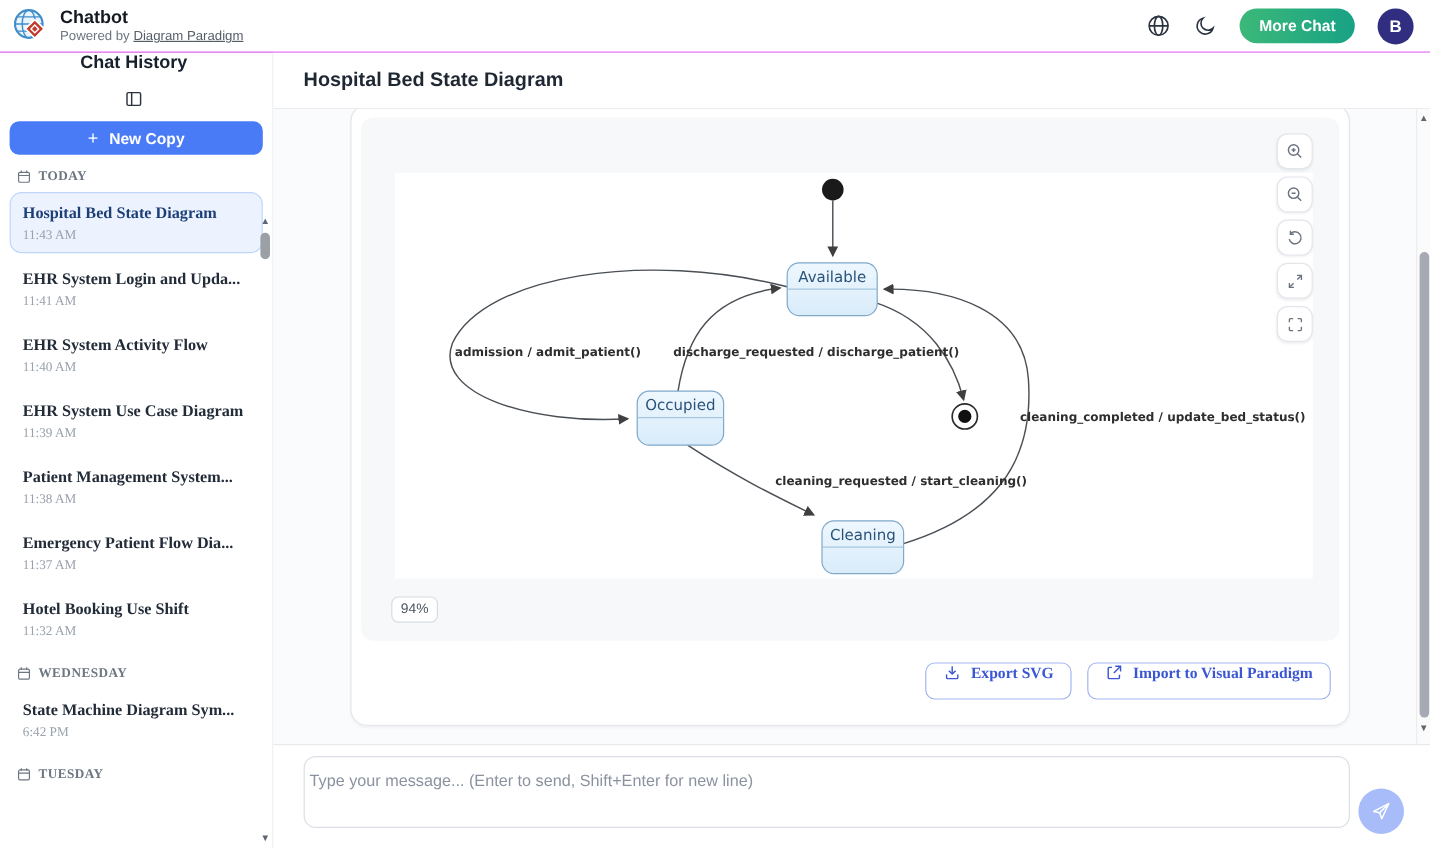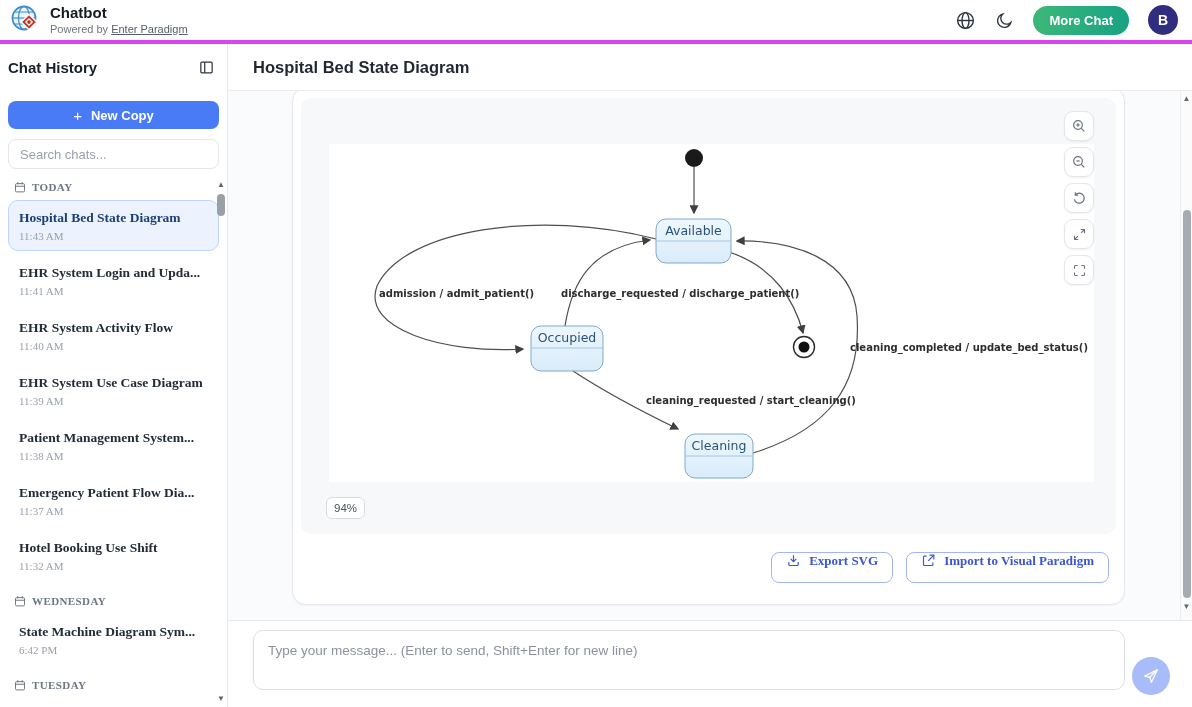--- a/index.html
+++ b/index.html
@@ -2,38 +2,38 @@
 <html style="--accent-blue: #4a7bf7; --selected-chat-bg: #ecf3fe; --selected-chat-border: #bfd6f9; --more-apps-start: #3cb878; --more-apps-end: #18a285; --avatar-bg: #312e81; --action-blue: #3a56d4; --action-border: #a3b6f3; --send-bg: #a7bcf9; --state-border: #7fa8c9; --state-text: #2a537a; --edge-color: #4a4f55;"><head>
 <meta charset="utf-8">
 <style>
   * { box-sizing: border-box; margin: 0; padding: 0; }
   html,body { width:1192px; height:707px; }
   body { font-family:"Liberation Sans", sans-serif; background:#fff; overflow:hidden; }
   .app { position:relative; width:1192px; height:707px; overflow:hidden; background:#fff; }
 
   
   .topbar { position:absolute; top:0; left:0; right:0; height:44px; background:#fff;
-            border-bottom:4px solid #d946ef; display:flex; align-items:center; padding:0 14px 0 10px; }
+            border-bottom:1px solid #d946ef; display:flex; align-items:center; padding:0 14px 0 10px; }
   .logo { width:32px; height:32px; flex:0 0 auto; }
   .brand { margin-left:8px; line-height:1.1; }
   .brand-title { font-size:15px; font-weight:bold; color:#151a22; }
   .brand-sub { font-size:11px; color:#6e7680; margin-top:1px; }
   .brand-sub a { color:#565e69; text-decoration:underline; }
   .top-right { margin-left:auto; display:flex; align-items:center; gap:19px; }
   .icon-btn { background:none; border:none; cursor:pointer; color:#2b3340; display:flex; align-items:center; }
   .more-apps { border:none; cursor:pointer; color:#fff; font-family:inherit; font-size:13px; font-weight:bold;
                padding:7px 16px; border-radius:16px;
                background:linear-gradient(90deg, var(--more-apps-start,#3cb878), var(--more-apps-end,#18a285)); }
   .avatar { width:30px; height:30px; border-radius:50%; background:var(--avatar-bg,#312e81); color:#fff;
             font-size:14px; font-weight:bold; display:flex; align-items:center; justify-content:center; cursor:pointer; }
 
   
   .sidebar { position:absolute; top:44px; left:0; width:228px; bottom:0; background:#fff;
              border-right:1px solid #e7e9ec; overflow:hidden; }
-  .sb-header { height:47px; display:flex; align-items:center; justify-content:space-between; padding:0 12px 0 8px; }
+  .sb-header { height:47px; display:flex; align-items:center; justify-content:space-between; padding:0 12px 0 8px;flex-direction:column; }
   .sb-title { font-size:15px; font-weight:bold; color:#16202c; }
   .sb-body { padding:10px 8px 0 8px; }
   .new-chat { width:100%; height:28px; border:none; border-radius:8px; cursor:pointer;
               background:var(--accent-blue,#4a7bf7); color:#fff; font-family:inherit; font-size:13px; font-weight:600;
               display:flex; align-items:center; justify-content:center; gap:9px; }
   .new-chat .plus { font-size:15px; font-weight:400; }
   .search { width:100%; height:30px; margin-top:10px; border:1px solid #e3e6ea; border-radius:8px;
             padding:0 11px; font-family:inherit; font-size:13px; color:#333; outline:none; }
   .search::placeholder { color:#9aa2ae; }
   .chat-list { margin-top:12px;font-family:Liberation Serif, serif; }
@@ -67,21 +67,21 @@
   .zoom-badge { position:absolute; left:25px; top:399px; background:#fff; border:1px solid #d8dce2; border-radius:6px;
                 padding:4px 7px; font-size:11.5px; color:#4a5360; }
   .actions { position:absolute; right:15px; top:464px; display:flex; gap:13px; }
   .action-btn { height:31px; padding:0 14px; border-radius:8px; background:#fff; cursor:pointer;
                 border:1px solid var(--action-border,#a3b6f3); color:var(--action-blue,#3a56d4);
                 font-family:Liberation Serif, serif; font-size:13px; font-weight:600; display:flex; align-items:flex-start; gap:8px; }
 
   
   .composer { position:absolute; left:0; right:0; bottom:0; height:87px; background:#fff; border-top:1px solid #e7e9ec; }
   .composer textarea { position:absolute; left:25px; top:9px; width:872px; height:60px; border:1px solid #dbdfe5;
-                       border-radius:10px; padding:12px 14px; font-family:inherit; font-size:13.5px; color:#333;
+                       border-radius:10px; padding:12px 4px; font-family:inherit; font-size:13.5px; color:#333;
                        resize:none; outline:none; }
   .composer textarea::placeholder { color:#8b929f; }
   .send-btn { position:absolute; left:904px; top:36px; width:38px; height:38px; border-radius:50%; border:none;
               background:var(--send-bg,#a7bcf9); display:flex; align-items:center; justify-content:center; cursor:pointer; }
 
   
   .page-scroll { position:absolute; right:0; top:91px; width:12px; height:529px; background:#fbfbfc; border-left:1px solid #ededf0; }
   .page-scroll .arr { position:absolute; left:0; width:11px; text-align:center; font-size:8px; color:#5f6671; }
   .page-thumb { position:absolute; left:2px; width:8px; border-radius:4px; background:#a6abb3; top:119px; height:388px; }
 
@@ -104,21 +104,21 @@
       <line x1="2.5" y1="14" x2="25.5" y2="14" stroke="#3f8ecb" stroke-width="1.2"></line>
       <line x1="4.5" y1="8" x2="23.5" y2="8" stroke="#3f8ecb" stroke-width="1"></line>
       <line x1="4.5" y1="20" x2="23.5" y2="20" stroke="#3f8ecb" stroke-width="1"></line>
       <rect x="13.5" y="12.5" width="11" height="11" rx="1" transform="rotate(45 19 18)" fill="#c0392b" stroke="#fff" stroke-width="1.4"></rect>
       <rect x="16.8" y="15.8" width="4.5" height="4.5" transform="rotate(45 19 18)" fill="none" stroke="#fff" stroke-width="1.2"></rect>
     </svg>
     <div class="brand">
       <div class="brand-title">Chatbot</div>
       <div class="brand-sub">
         <span>Powered by</span>
-        <a href="#">Enter Paradigm</a>
+        <a href="#">Diagram Paradigm</a>
       </div>
     </div>
     <div class="top-right">
       <button class="icon-btn">
         <svg width="21" height="21" viewBox="0 0 24 24" fill="none" stroke="currentColor" stroke-width="1.6">
           <circle cx="12" cy="12" r="9"></circle>
             <ellipse cx="12" cy="12" rx="4" ry="9"></ellipse>
           <line x1="3" y1="12" x2="21" y2="12"></line>
         </svg>
       </button>
@@ -140,21 +140,20 @@
           <rect x="4" y="4.5" width="16" height="15" rx="1.5"></rect>
             <line x1="9.5" y1="4.5" x2="9.5" y2="19.5"></line>
         </svg>
       </button>
     </div>
     <div class="sb-body">
       <button class="new-chat">
         <span class="plus">+</span>
         <span>New Copy</span>
       </button>
-      <input class="search" type="text" placeholder="Search chats..." style="">
       <div class="chat-list">
     <div class="section">
       <div class="sec-header">
         <svg width="12" height="12" viewBox="0 0 16 16" fill="none" stroke="#6d7682" stroke-width="1.3">
           <rect x="2" y="3.5" width="12" height="11" rx="1.5"></rect>
                 <line x1="2" y1="7" x2="14" y2="7"></line>
           <line x1="5" y1="1.5" x2="5" y2="4.5"></line>
                 <line x1="11" y1="1.5" x2="11" y2="4.5"></line>
         </svg>
         <span>TODAY</span>

